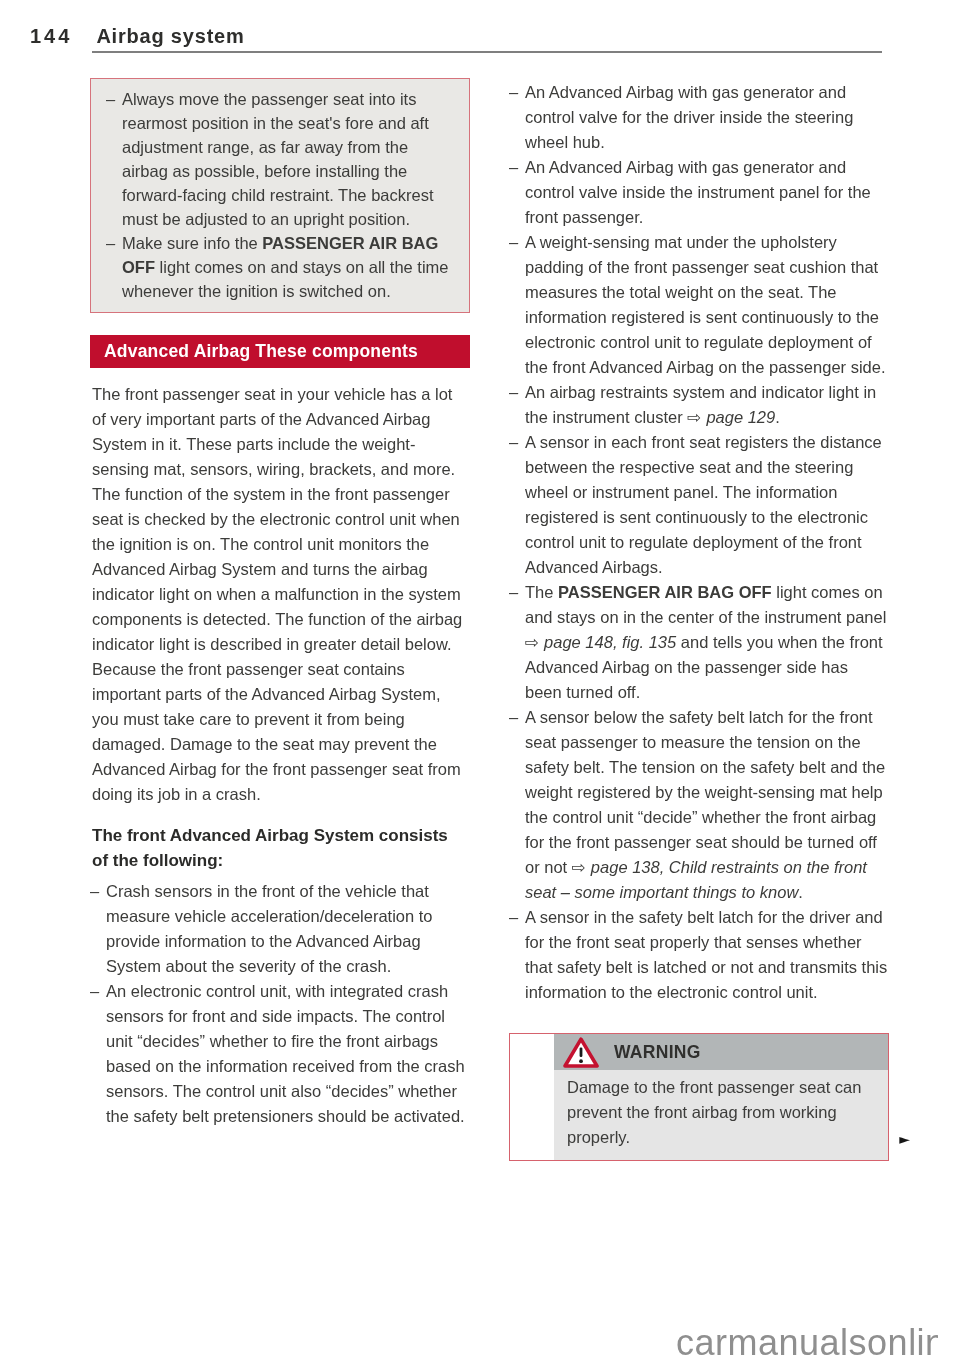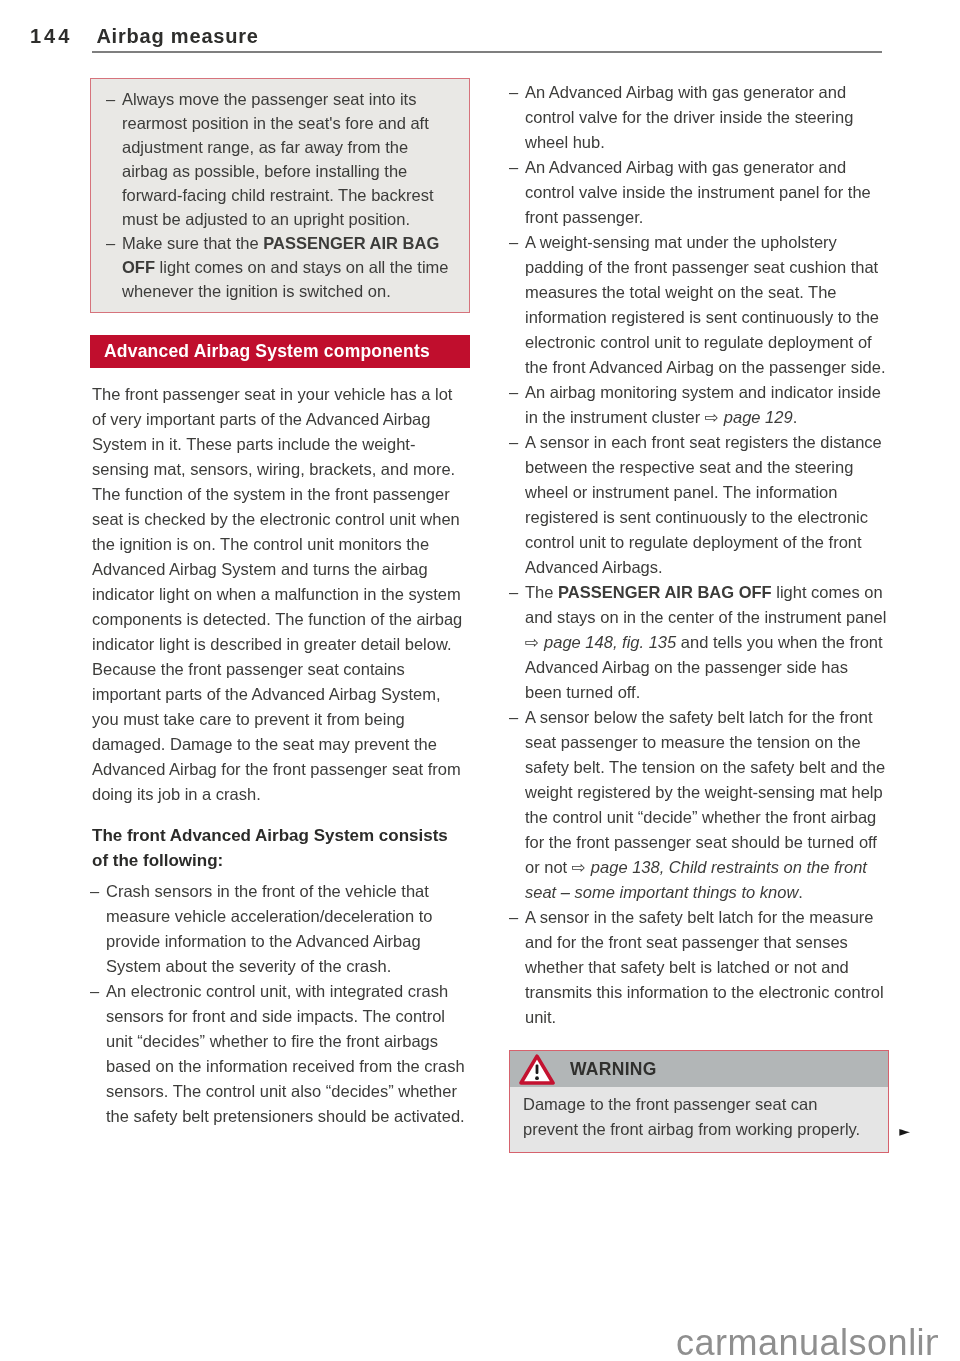--- a/index.html
+++ b/index.html
@@ -69,23 +69,24 @@
     margin: 16px 8px 0 2px;
     font-weight: 700; font-size: 17px; line-height: 25px;
     color: #2b2b29;
   }
   .bullets { margin-top: 6px; }
   .col-right > .bullets { margin-top: 0; }
 
   
   .warning-box {
     box-sizing: border-box; width: 100%;
-    margin-top: 20px;
+    margin-top: 28px;
     border: 1px solid #d6626d;
     position: relative;
+    padding-left: 44px;
   }
   .warning-header {
     background: #b2b6b7;
     display: flex; align-items: center;
     padding: 3px 10px 3px 9px;
     height: 36px; box-sizing: border-box;
   }
   .warning-icon { flex: none; margin-right: 15px; display: block; }
   .warning-title {
     font-weight: 700; font-size: 17.5px; color: #30302e;
@@ -107,39 +108,39 @@
     font-size: 36px; color: #8f8f8f; letter-spacing: 0.5px;
   }
 </style>
 </head>
 <body>
 
 <div class="page">
 
   <div class="page-header">
     <span class="page-num">144</span>
-    <span class="page-title">Airbag measure</span>
+    <span class="page-title">Airbag system</span>
   </div>
   <div class="rule"></div>
 
   <div class="col col-left">
 
     <div class="note-box">
       <div class="bullet">
         <span class="dash">–</span>
         <span class="bullet-text"><span>Always move the passenger seat into its rearmost position in the seat's fore and aft adjustment range, as far away from the airbag as possible, before installing the forward-facing child restraint. The backrest must be adjusted to an upright position.</span></span>
       </div>
       <div class="bullet">
         <span class="dash">–</span>
-        <span class="bullet-text"><span>Make sure that the </span><span class="b">PASSENGER AIR BAG OFF</span><span> light comes on and stays on all the time whenever the ignition is switched on.</span></span>
+        <span class="bullet-text"><span>Make sure info the </span><span class="b">PASSENGER AIR BAG OFF</span><span> light comes on and stays on all the time whenever the ignition is switched on.</span></span>
       </div>
     </div>
 
     <div class="red-bar">
-      <span>Advanced Airbag System components</span>
+      <span>Advanced Airbag These components</span>
     </div>
 
     <p class="intro"><span>The front passenger seat in your vehicle has a lot of very important parts of the Advanced Airbag System in it. These parts include the weight-sensing mat, sensors, wiring, brackets, and more. The function of the system in the front passenger seat is checked by the electronic control unit when the ignition is on. The control unit monitors the Advanced Airbag System and turns the airbag indicator light on when a malfunction in the system components is detected. The function of the airbag indicator light is described in greater detail below. Because the front passenger seat contains important parts of the Advanced Airbag System, you must take care to prevent it from being damaged. Damage to the seat may prevent the Advanced Airbag for the front passenger seat from doing its job in a crash.</span></p>
 
     <div class="subheading">The front Advanced Airbag System consists of the following:</div>
 
     <div class="bullets">
       <div class="bullet">
         <span class="dash">–</span>
         <span class="bullet-text"><span>Crash sensors in the front of the vehicle that measure vehicle acceleration/deceleration to provide information to the Advanced Airbag System about the severity of the crash.</span></span>
@@ -161,37 +162,37 @@
       <div class="bullet">
         <span class="dash">–</span>
         <span class="bullet-text"><span>An Advanced Airbag with gas generator and control valve inside the instrument panel for the front passenger.</span></span>
       </div>
       <div class="bullet">
         <span class="dash">–</span>
         <span class="bullet-text"><span>A weight-sensing mat under the upholstery padding of the front passenger seat cushion that measures the total weight on the seat. The information registered is sent continuously to the electronic control unit to regulate deployment of the front Advanced Airbag on the passenger side.</span></span>
       </div>
       <div class="bullet">
         <span class="dash">–</span>
-        <span class="bullet-text"><span>An airbag monitoring system and indicator inside in the instrument cluster </span><span class="arrow">⇨ </span><span class="i">page 129</span><span>.</span></span>
+        <span class="bullet-text"><span>An airbag restraints system and indicator light in the instrument cluster </span><span class="arrow">⇨ </span><span class="i">page 129</span><span>.</span></span>
       </div>
       <div class="bullet">
         <span class="dash">–</span>
         <span class="bullet-text"><span>A sensor in each front seat registers the distance between the respective seat and the steering wheel or instrument panel. The information registered is sent continuously to the electronic control unit to regulate deployment of the front Advanced Airbags.</span></span>
       </div>
       <div class="bullet">
         <span class="dash">–</span>
         <span class="bullet-text"><span>The </span><span class="b">PASSENGER AIR BAG OFF</span><span> light comes on and stays on in the center of the instrument panel </span><span class="arrow">⇨ </span><span class="i">page 148, fig. 135</span><span> and tells you when the front Advanced Airbag on the passenger side has been turned off.</span></span>
       </div>
       <div class="bullet">
         <span class="dash">–</span>
         <span class="bullet-text"><span>A sensor below the safety belt latch for the front seat passenger to measure the tension on the safety belt. The tension on the safety belt and the weight registered by the weight-sensing mat help the control unit “decide” whether the front airbag for the front passenger seat should be turned off or not </span><span class="arrow">⇨ </span><span class="i">page 138, Child restraints on the front seat – some important things to know</span><span>.</span></span>
       </div>
       <div class="bullet">
         <span class="dash">–</span>
-        <span class="bullet-text"><span>A sensor in the safety belt latch for the measure and for the front seat passenger that senses whether that safety belt is latched or not and transmits this information to the electronic control unit.</span></span>
+        <span class="bullet-text"><span>A sensor in the safety belt latch for the driver and for the front seat properly that senses whether that safety belt is latched or not and transmits this information to the electronic control unit.</span></span>
       </div>
     </div>
 
     <div class="warning-box">
       <div class="warning-header">
         <svg class="warning-icon" width="36" height="31" viewBox="0 0 36 31" aria-hidden="true">
           <path d="M18 2.2 L34 29 L2 29 Z" fill="#ffffff" stroke="#c41230" stroke-width="3.6" stroke-linejoin="round"></path>
           <rect x="16.6" y="10.5" width="2.8" height="9.5" rx="1.2" fill="#1a1a1a"></rect>
           <circle cx="18" cy="24.2" r="1.9" fill="#1a1a1a"></circle>
         </svg>

